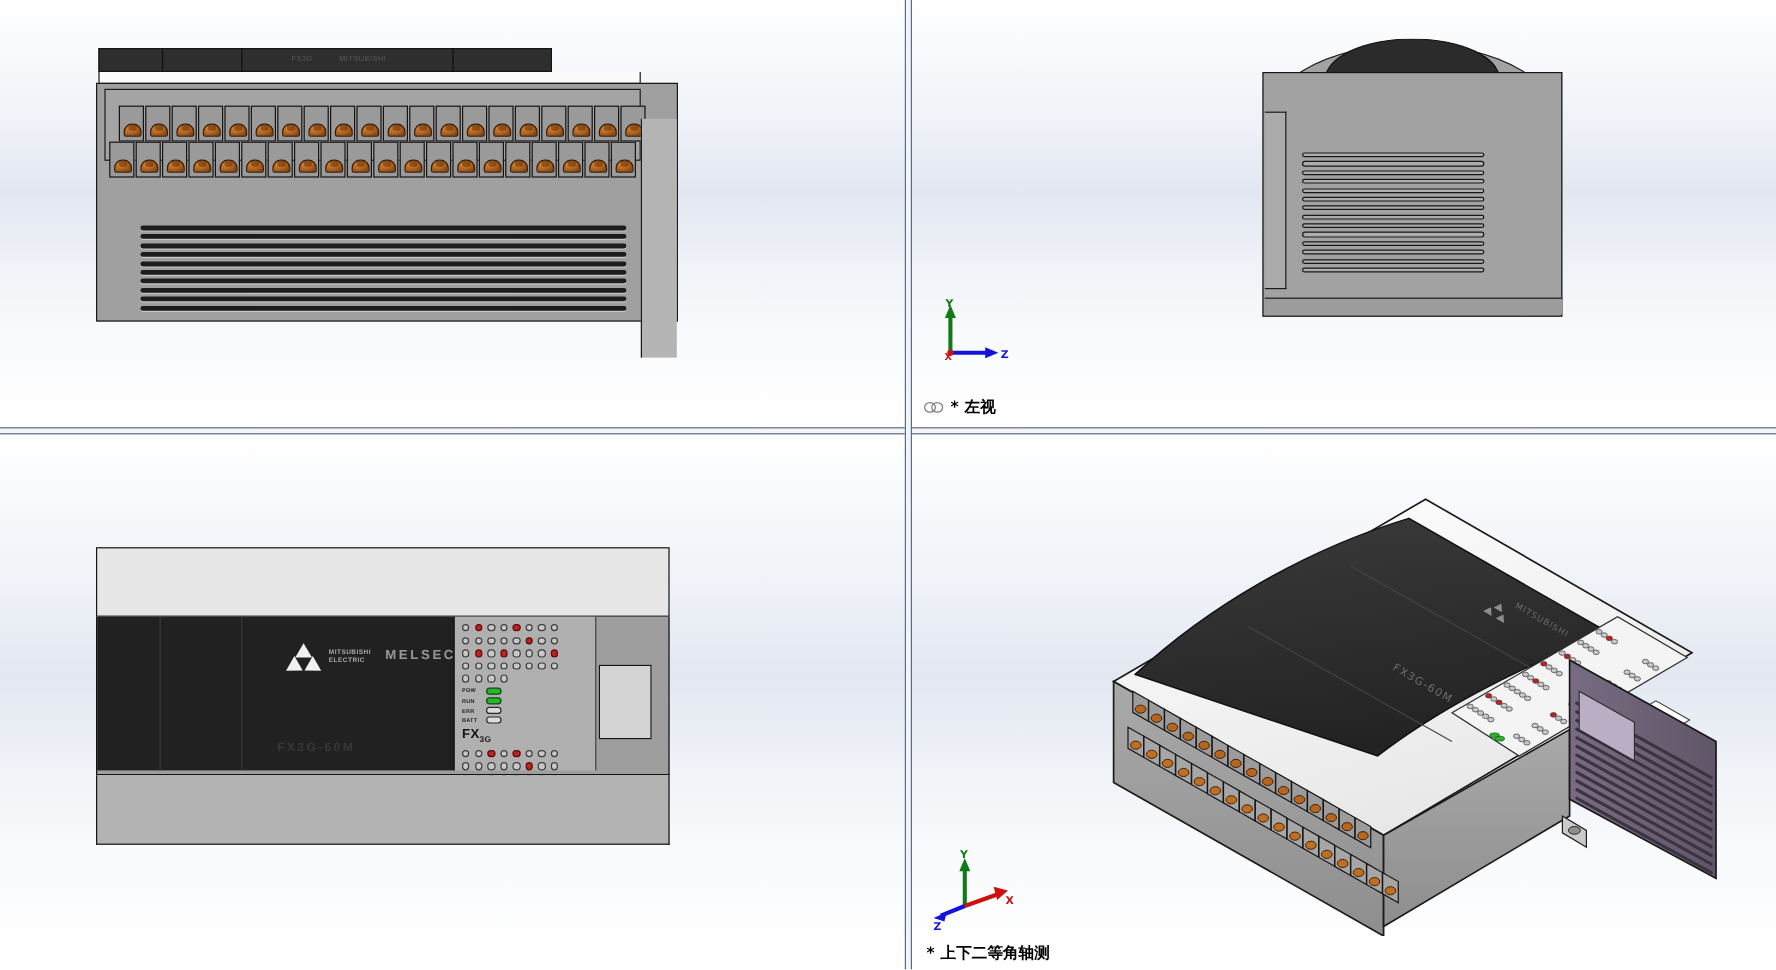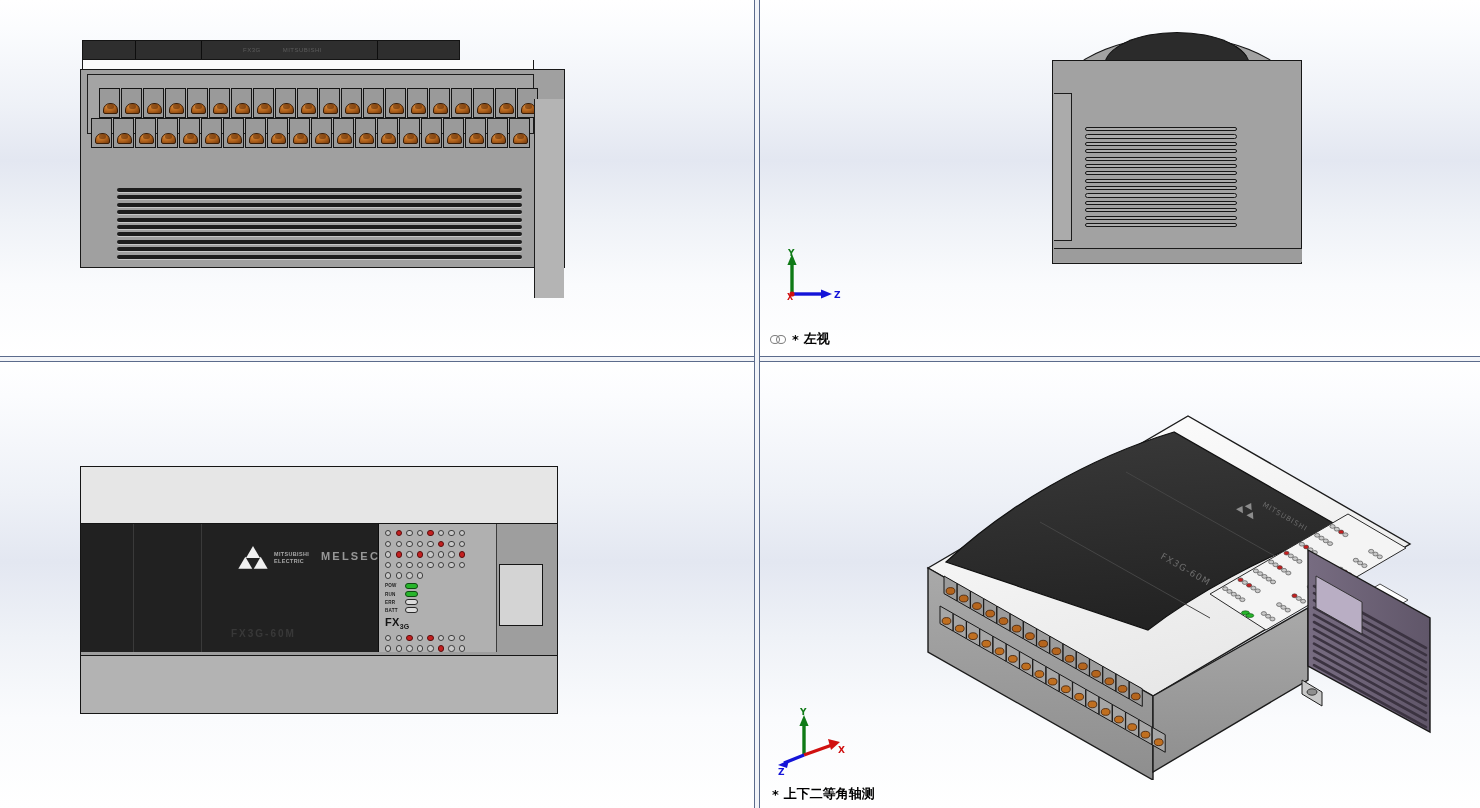--- a/index.html
+++ b/index.html
@@ -140,21 +140,21 @@
   .lv-grille .gslot{
     height:4.2px;margin-bottom:3.2px;background:#adadad;
     border:1.1px solid #171717;border-radius:3px;box-sizing:border-box;
   }
   .lv-foot{
     position:absolute;left:1px;bottom:1px;width:248px;height:14px;
     border-top:1.3px solid #1b1b1b;box-sizing:border-box;background:#9c9c9c;
   }
 
   
-  #frontview{position:absolute;left:80px;top:96px;width:496px;height:248px;margin-top:10px;}
+  #frontview{position:absolute;left:80px;top:96px;width:496px;height:248px;}
   .fv-top{
     position:absolute;left:0;top:0;width:478px;height:58px;
     background:#e6e6e6;border:1.5px solid #151515;box-sizing:border-box;
   }
   .fv-mid{
     position:absolute;left:0;top:58px;width:478px;height:132px;
     background:#9e9e9e;border:1.5px solid #151515;border-top:none;box-sizing:border-box;
   }
   .fv-darkpanel{
     position:absolute;left:0;top:0;width:298px;height:128px;

